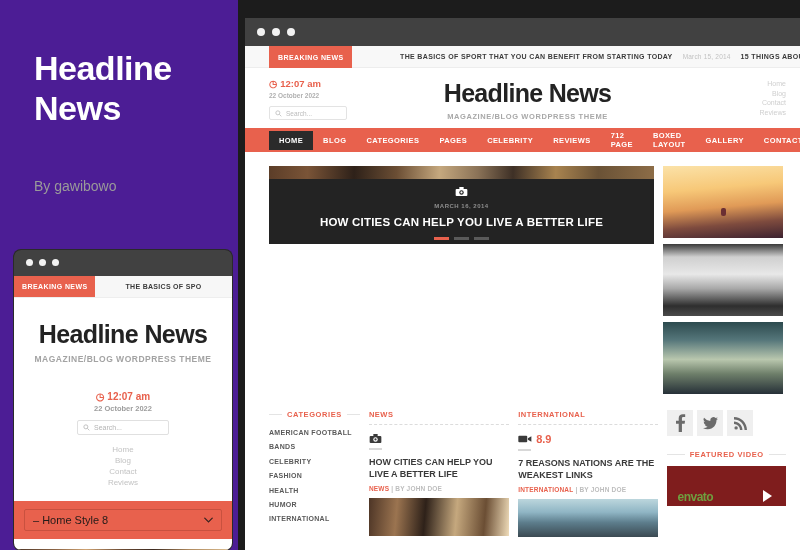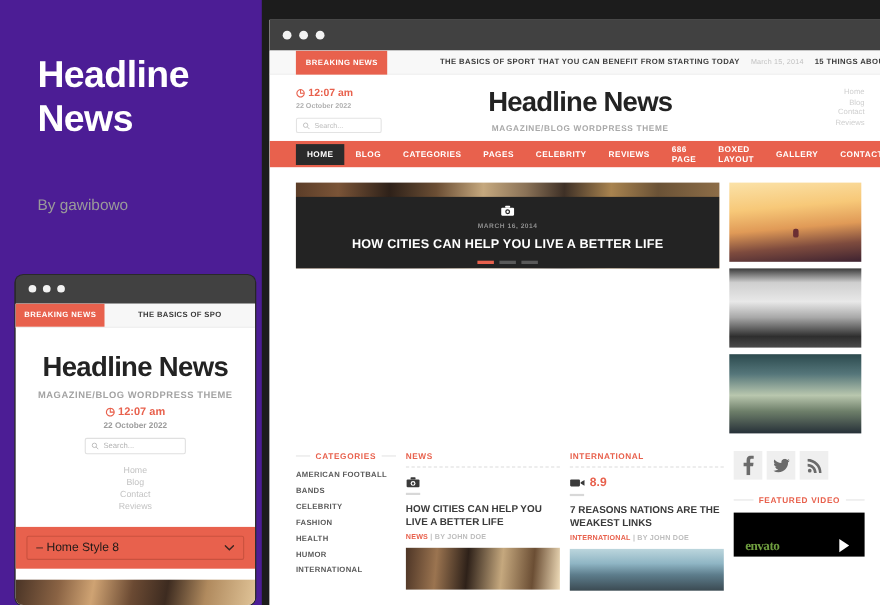--- a/index.html
+++ b/index.html
@@ -42,21 +42,21 @@
   .m-ticker-badge {
     background: #e8614d; color: #fff; font-size: 7px; font-weight: bold;
     letter-spacing: .4px; padding: 5px 8px; height: 100%; display: flex; align-items: center;
   }
   .m-ticker-text {
     font-size: 7px; font-weight: bold; color: #3b3b3b; letter-spacing: .3px;
     margin-left: 30px; white-space: nowrap;
   }
   .m-logo { text-align: center; margin-top: 22px; color: #232323; font-size: 25px; font-weight: bold; letter-spacing: -0.6px; }
   .m-tag { text-align: center; color: #a3a3a3; font-size: 8.5px; font-weight: bold; letter-spacing: .5px; margin-top: 5px; }
-  .m-time { text-align: center; color: #e8614d; font-size: 10px; font-weight: bold; margin-top: 4px; }
+  .m-time { text-align: center; color: #e8614d; font-size: 10px; font-weight: bold; margin-top: 27px; }
   .m-date { text-align: center; color: #9d9d9d; font-size: 7.5px; font-weight: bold; margin-top: 2px; }
   .m-search {
     width: 92px; height: 15px; margin: 7px auto 0; border: 1px solid #e0e0e0;
     border-radius: 2px; display: flex; align-items: center; padding: 0 5px; gap: 4px;
   }
   .m-search span { font-size: 7px; color: #b4b4b4; }
   .m-nav { text-align: center; margin-top: 9px; }
   .m-nav div { font-size: 8px; color: #c3c3c3; line-height: 11px; }
   .m-select-wrap { background: #e8614d; padding: 8px 10px; margin-top: 13px; }
   .m-select {
@@ -151,21 +151,21 @@
   .post-img { width: 100%; height: 38px; margin-top: 6px; }
   .pi1 { background: linear-gradient(95deg,#4d3526 0%,#9b7450 20%,#2e2119 40%,#c5a87e 62%,#6b4e34 82%,#efdcb9 100%); }
   .pi2 { background: linear-gradient(180deg,#bcd6dd 0%,#8fb5c4 35%,#5d7d8c 62%,#3b4a52 100%); }
 
   
   .social { display: flex; gap: 4px; }
   .social i {
     width: 26px; height: 26px; background: #efefef; display: flex; align-items: center;
     justify-content: center; color: #6b6b6b;
   }
-  .video-box { width: 100%; height: 40px; background: #000000; margin-top: 7px; position: relative; overflow: hidden; font-family: Liberation Serif, serif; }
+  .video-box { width: 100%; height: 40px; background: #7f1d1d; margin-top: 7px; position: relative; overflow: hidden; }
   .video-box .envato { position: absolute; left: 10px; bottom: 2px; color: #6f9e3f; font-size: 12px; font-weight: bold; letter-spacing: -.5px; }
   .video-box .play {
     position: absolute; right: 14px; bottom: 4px; width: 0; height: 0;
     border-left: 9px solid #ffffff; border-top: 6px solid transparent; border-bottom: 6px solid transparent;
   }
   svg { display: block; }
 </style>
 </head>
 <body>
 
@@ -271,21 +271,21 @@
         </div>
       </div>
 
       <div class="nav">
         <a class="active">HOME</a>
         <a>BLOG</a>
         <a>CATEGORIES</a>
         <a>PAGES</a>
         <a>CELEBRITY</a>
         <a>REVIEWS</a>
-        <a>686 PAGE</a>
+        <a>712 PAGE</a>
         <a>BOXED LAYOUT</a>
         <a>GALLERY</a>
         <a>CONTACT</a>
       </div>
 
       <div class="content">
         <div class="col-main">
           <div class="hero">
             <div class="hero-img"></div>
             <div class="hero-cap">

